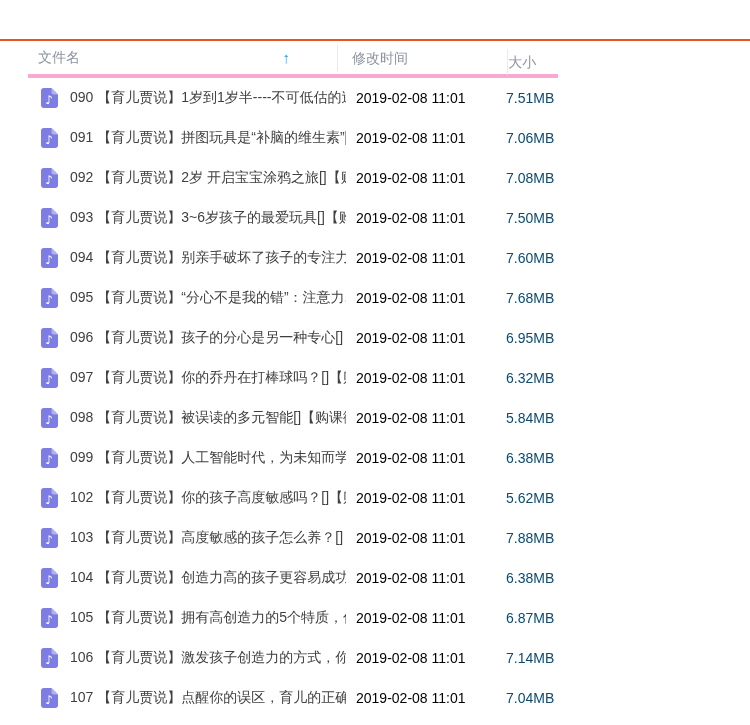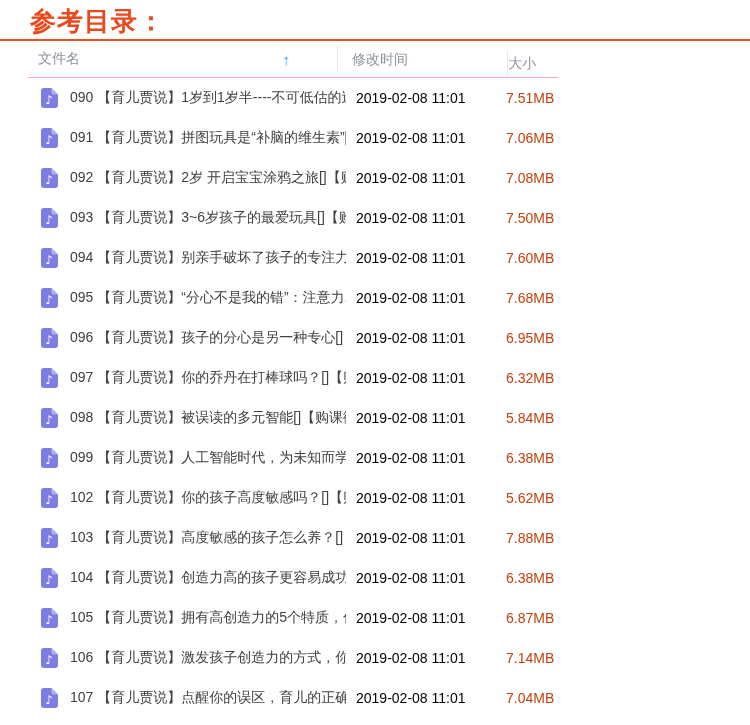--- a/index.html
+++ b/index.html
@@ -22,21 +22,21 @@
   .title-prefix { font-size: 26px; color: #e8491d; letter-spacing: 1px; }
   .title-main   { font-size: 31px; color: #f0913a; margin-left: 46px; letter-spacing: 1px; }
   .orange-rule  { height: 2px; width: 100%; background: #ea521f; }
 
   .file-table { margin-left: 28px; width: 530px; }
 
   .table-header {
     display: flex;
     align-items: center;
     height: 37px;
-    border-bottom: 1px solid #f9a8d4;
+    border-bottom: 4px solid #f9a8d4;
     color: #8c939d;
     font-size: 14px;
     gap: 40px;
   }
   .th-name {
     width: 318px;
     display: flex;
     justify-content: space-between;
     align-items: center;
     padding-left: 10px;
@@ -67,27 +67,26 @@
     white-space: nowrap;
   }
   .file-icon { width: 22px; height: 22px; flex: none; display: block; }
   .file-name {
     margin-left: 10px;
     color: #404040;
     overflow: hidden;
     white-space: nowrap;
   }
   .cell-time { width: 152px; padding-left: 10px; color: #000000; }
-  .cell-size { width: 60px;  padding-left: 8px;  color: #c2410c; }
+  .cell-size { width: 60px;  padding-left: 8px;  color: #0c4a6e; }
 </style>
 </head>
 <body>
 
 <div class="page-header">
-  <span class="title-prefix">参考目录：</span>
 </div>
 <div class="orange-rule"></div>
 
 <div class="file-table">
   <div class="table-header">
     <div class="th-name">
       <span>文件名</span>
       <span class="sort-arrow">↑</span>
     </div>
     <div class="th-time">

